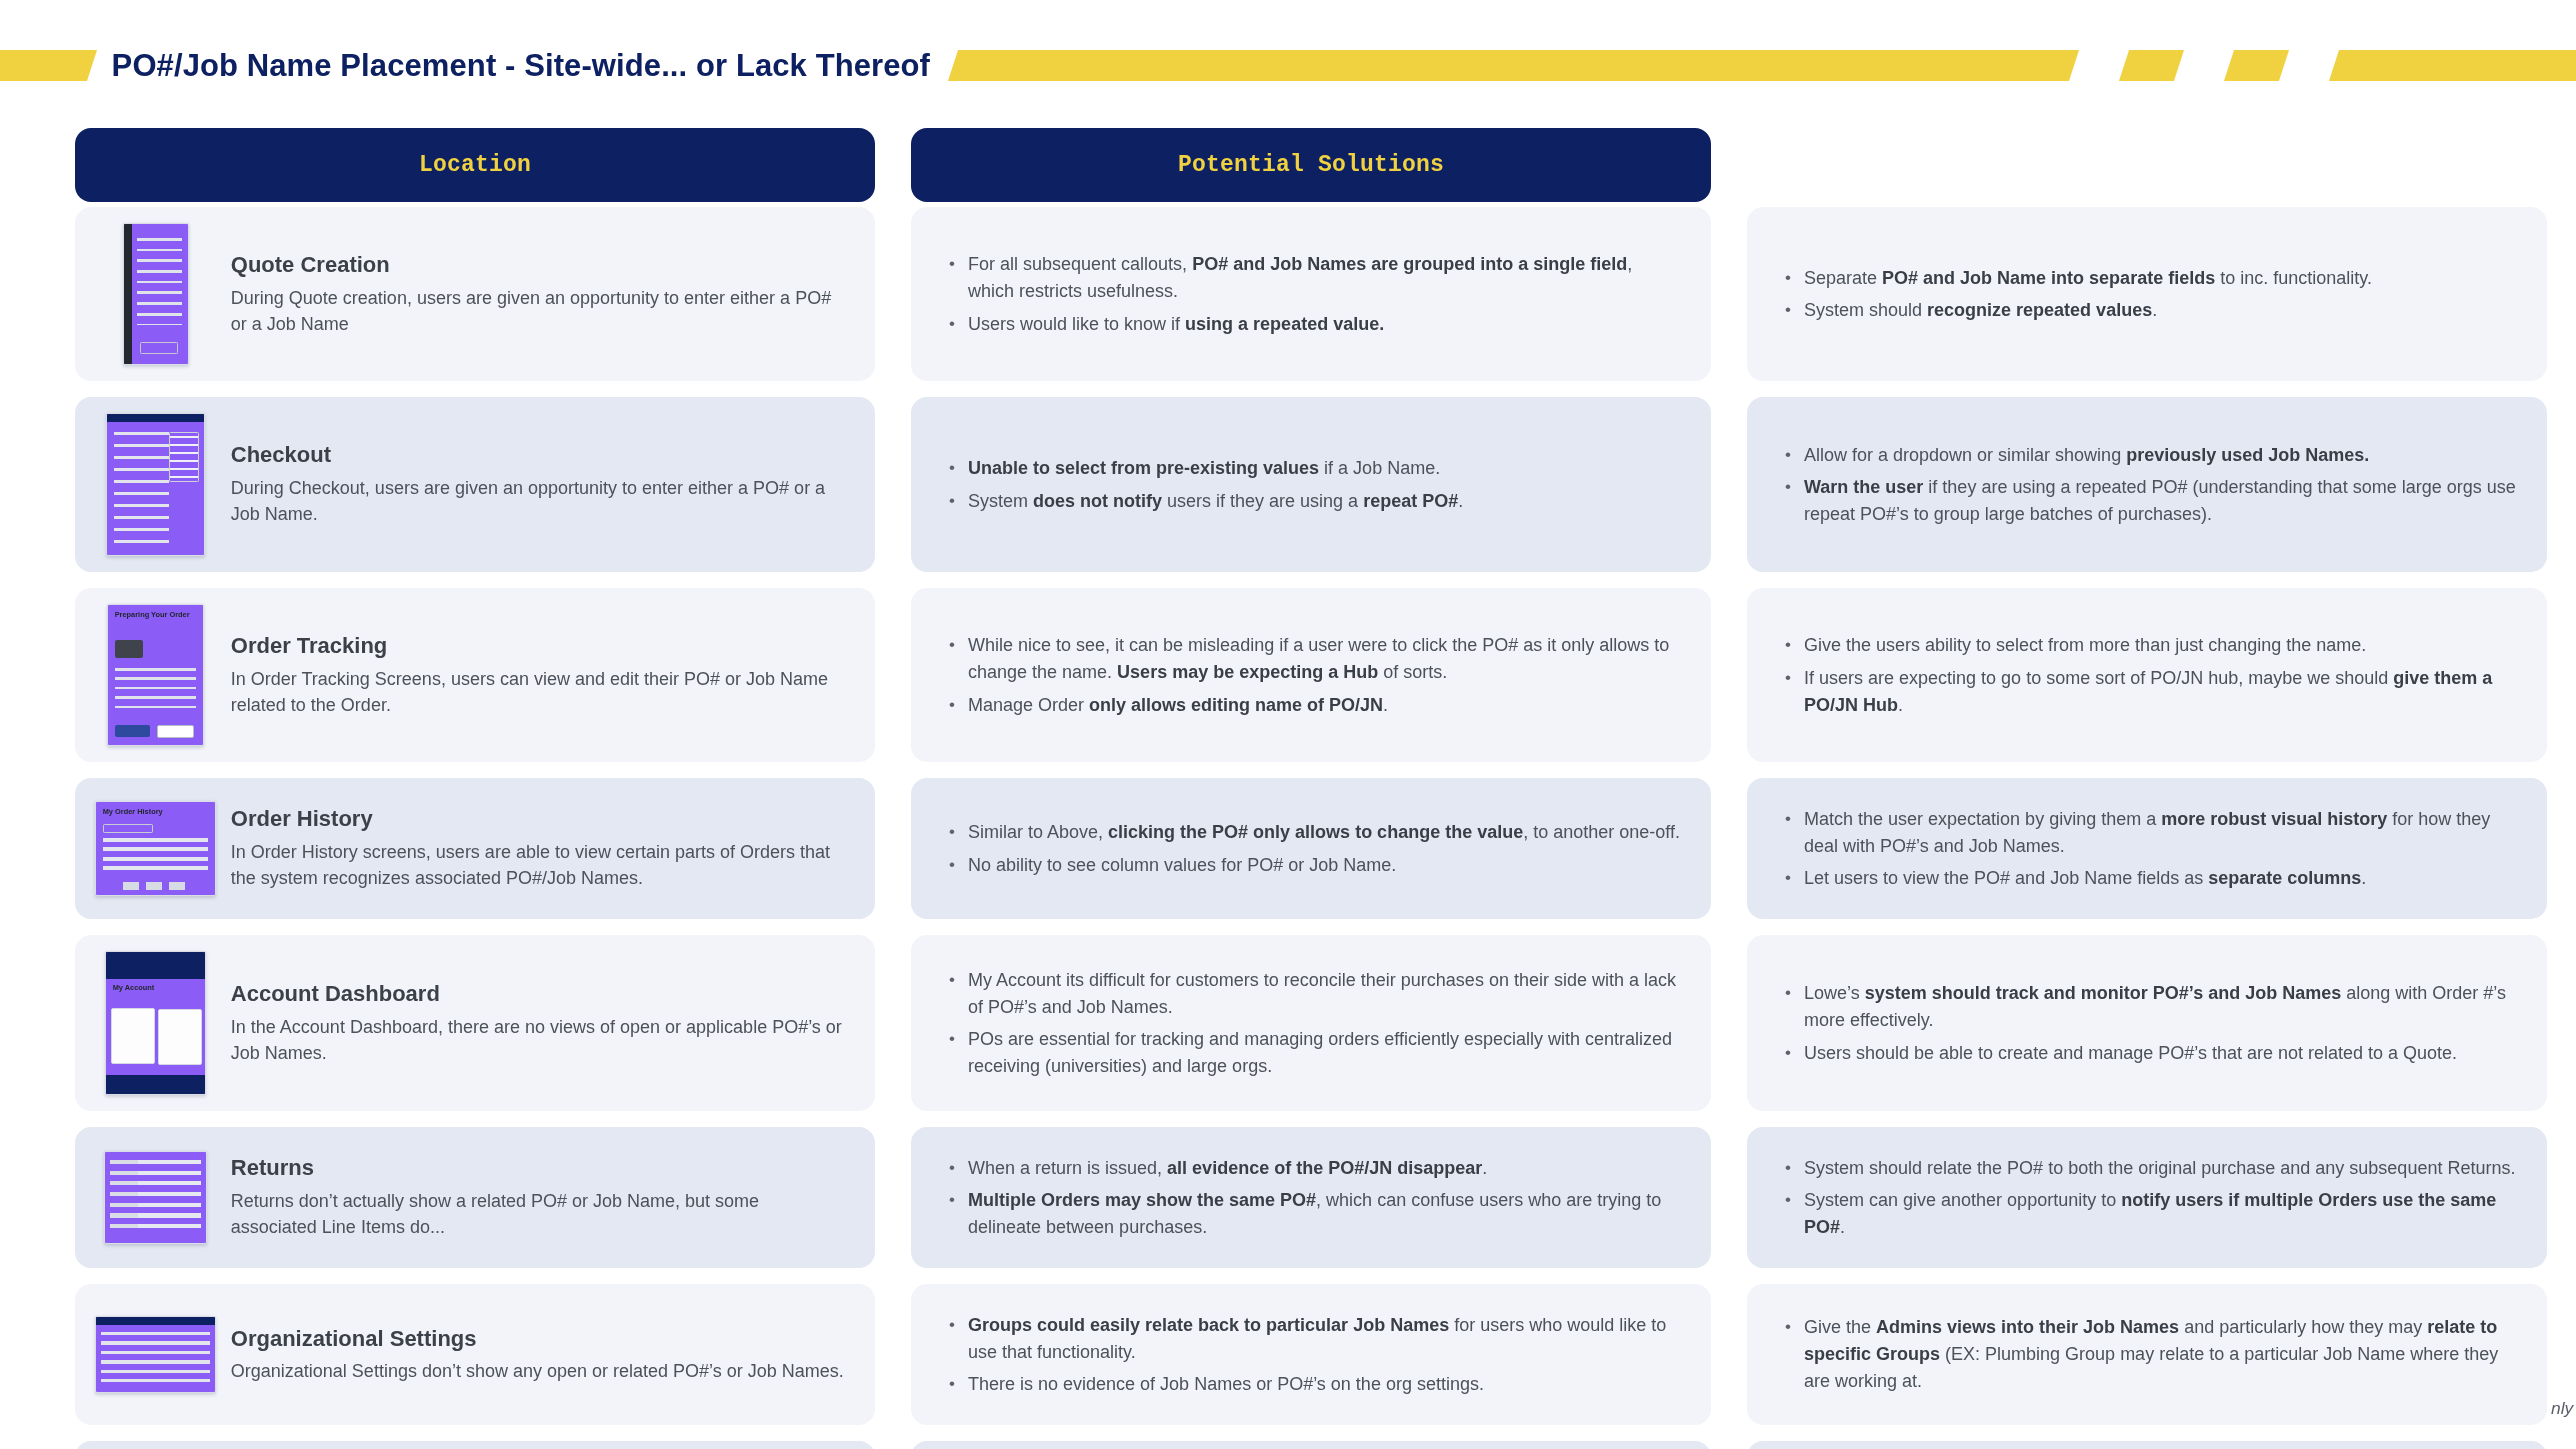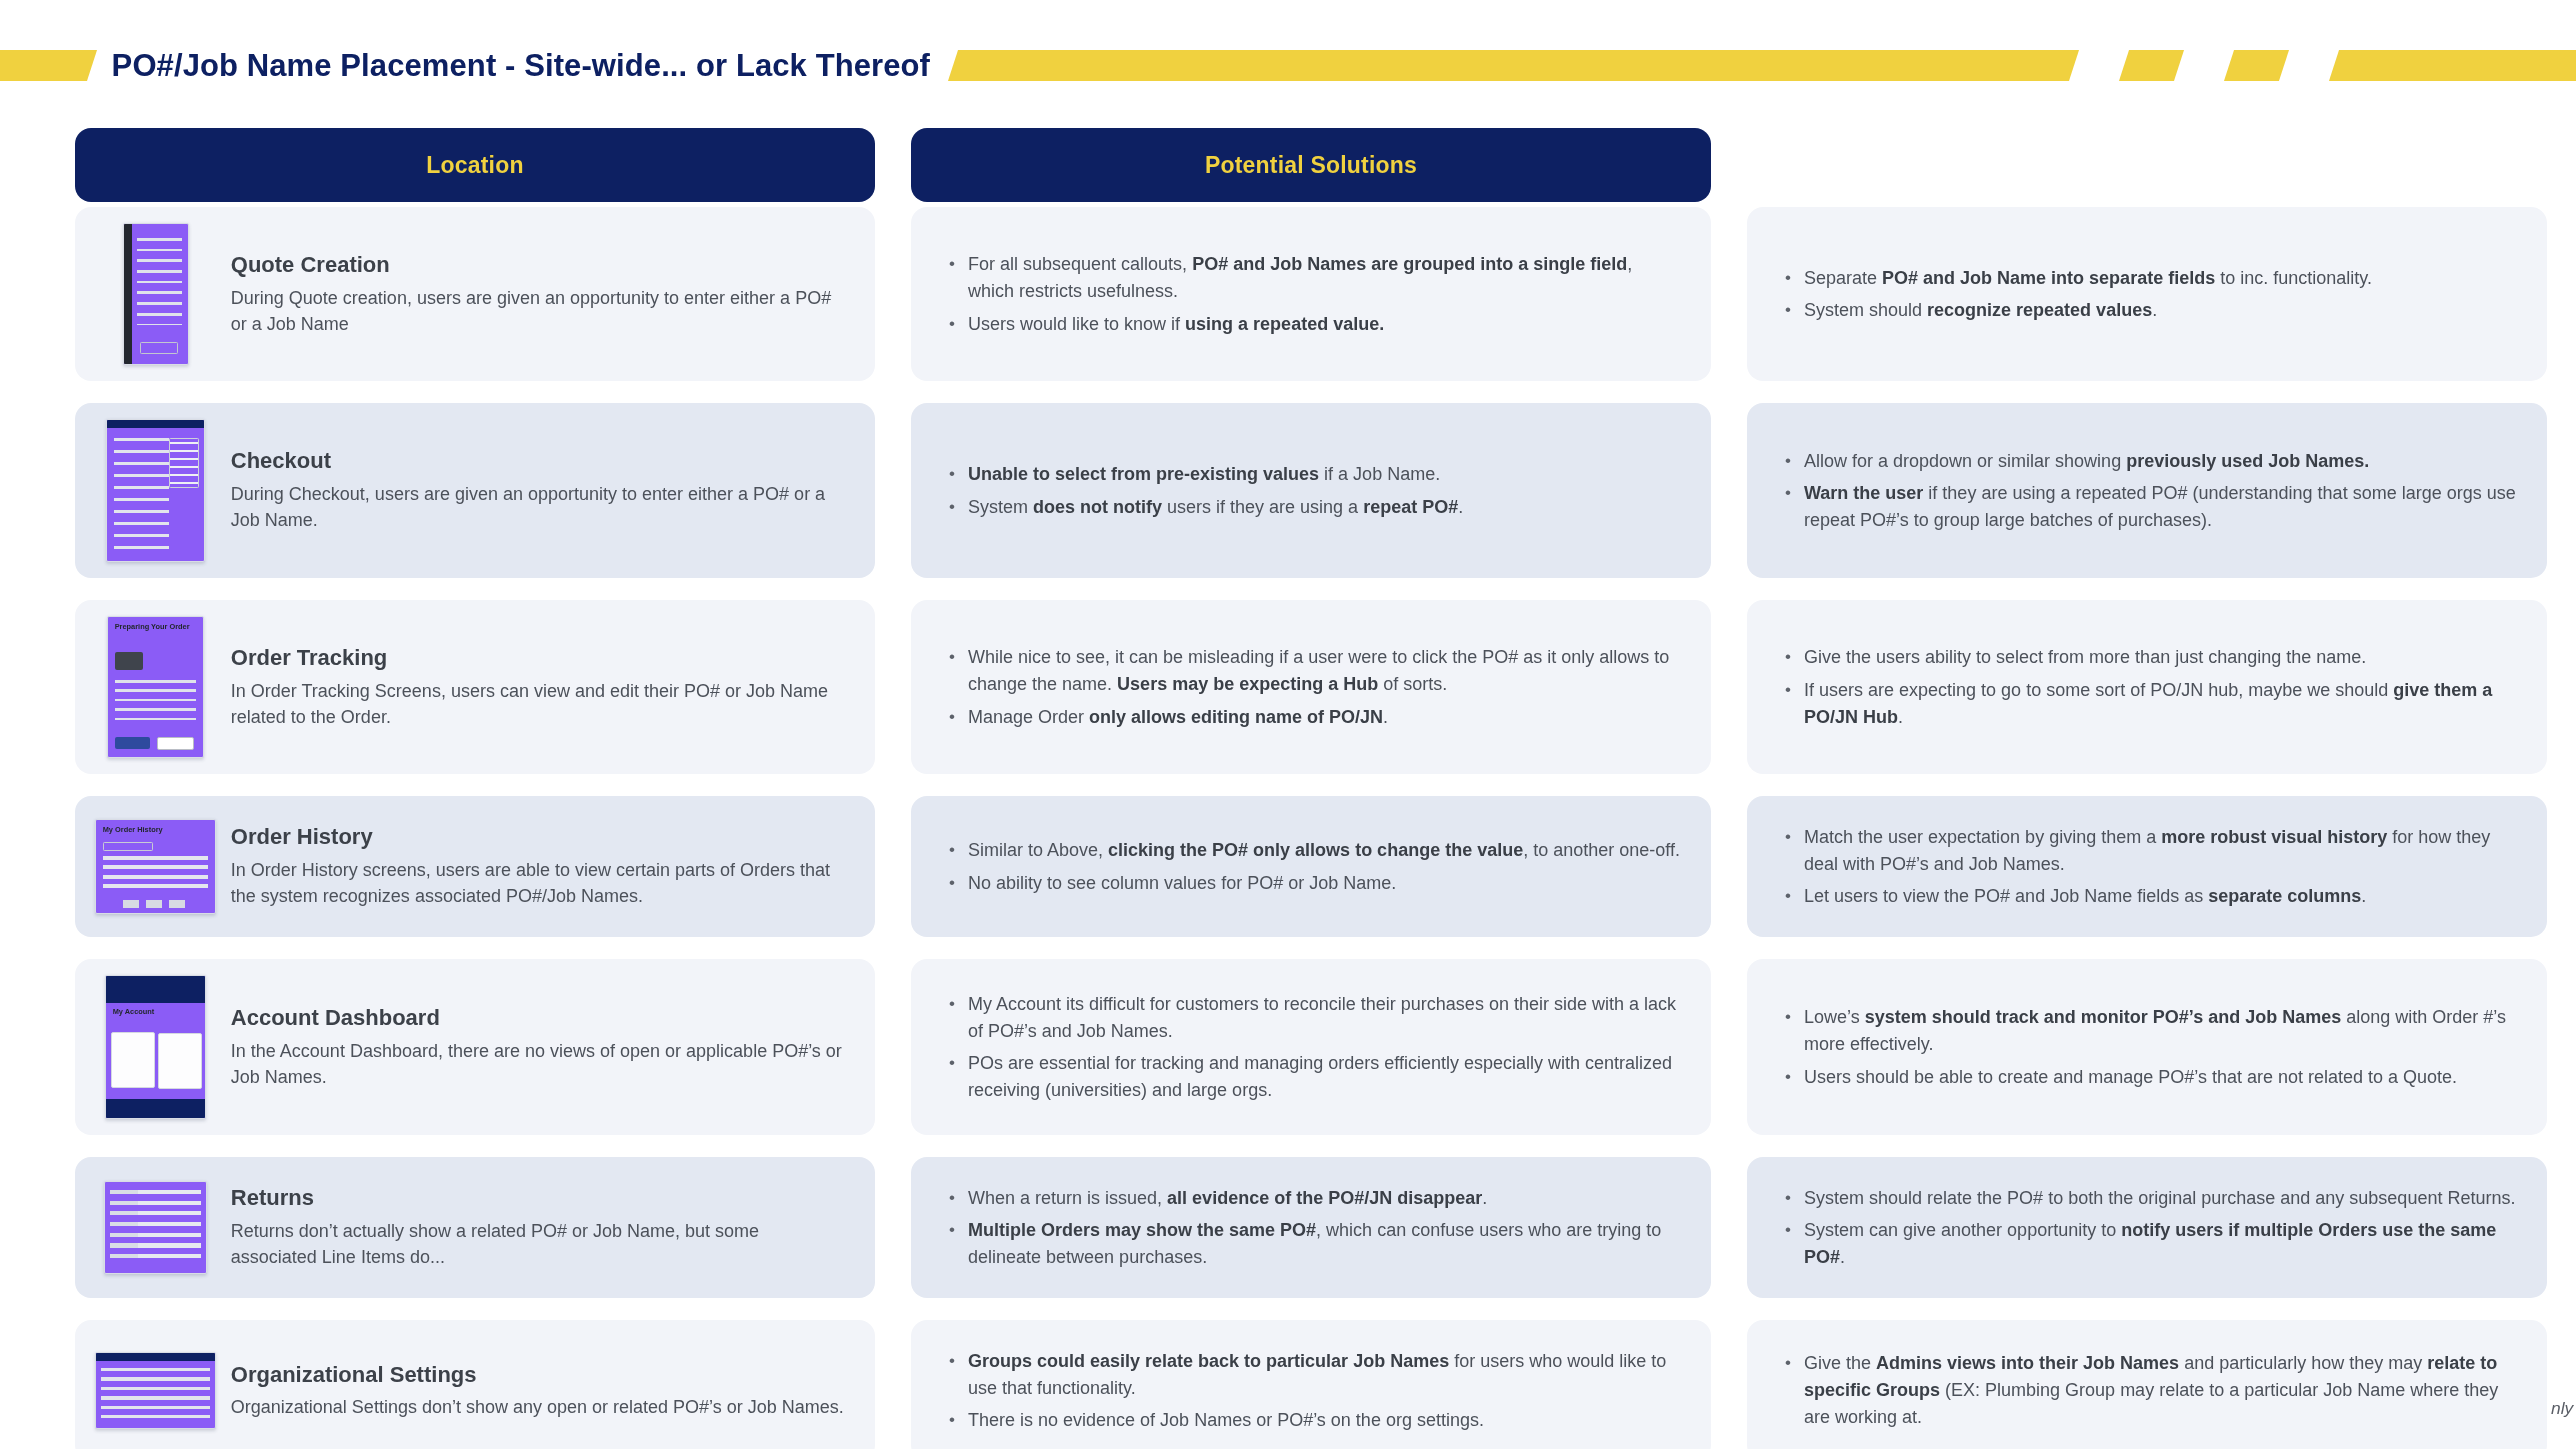--- a/index.html
+++ b/index.html
@@ -15,24 +15,24 @@
     font-size:31px;font-weight:700;color:#0d2062;margin:0 23px 0 20px;white-space:nowrap;letter-spacing:0.1px;
   }
   .gold-run{flex:1;display:flex;align-items:center;gap:50px;height:31px;}
   .g-long1{flex:1;height:31px;}
   .g-s{width:55px;height:31px;}
   .g-last{width:255px;height:31px;margin-right:-13.4px;}
   
   .board{margin:31px 0 0 75px;width:2471px;}
   .colheads,.row{display:grid;grid-template-columns:800px 800px 800px;column-gap:36px;}
   .colhead{
-    height:74px;background:#0d2062;border-radius:16px;display:flex;align-items:center;justify-content:center;
+    height:74px;background:#0d2062;border-radius:16px;display:flex;align-items:center;justify-content:center;font-family:Liberation Mono, monospace;
   }
   .colhead span{color:#f0d13f;font-size:23px;font-weight:700;letter-spacing:0.2px;}
-  .row{margin-top:22px;}
+  .row{margin-top:16px;}
   .row:first-child{margin-top:5.4px;}
   .cell{border-radius:16px;min-height:141px;display:flex;flex-direction:column;justify-content:center;
         padding:16px 30px;box-sizing:border-box;}
   .cell-base{background:#f2f4f9;}
   .cell-alt{background:#e3e8f2;}
   
   .loc-cell{flex-direction:row;align-items:center;padding:16px 27px 16px 20px;}
   .thumb-wrap{width:121px;flex-shrink:0;display:flex;justify-content:center;margin-right:14.8px;}
   .loc-text{flex:1;}
   .loc-title{font-size:22px;font-weight:700;color:#3c4149;margin-bottom:6.7px;}

